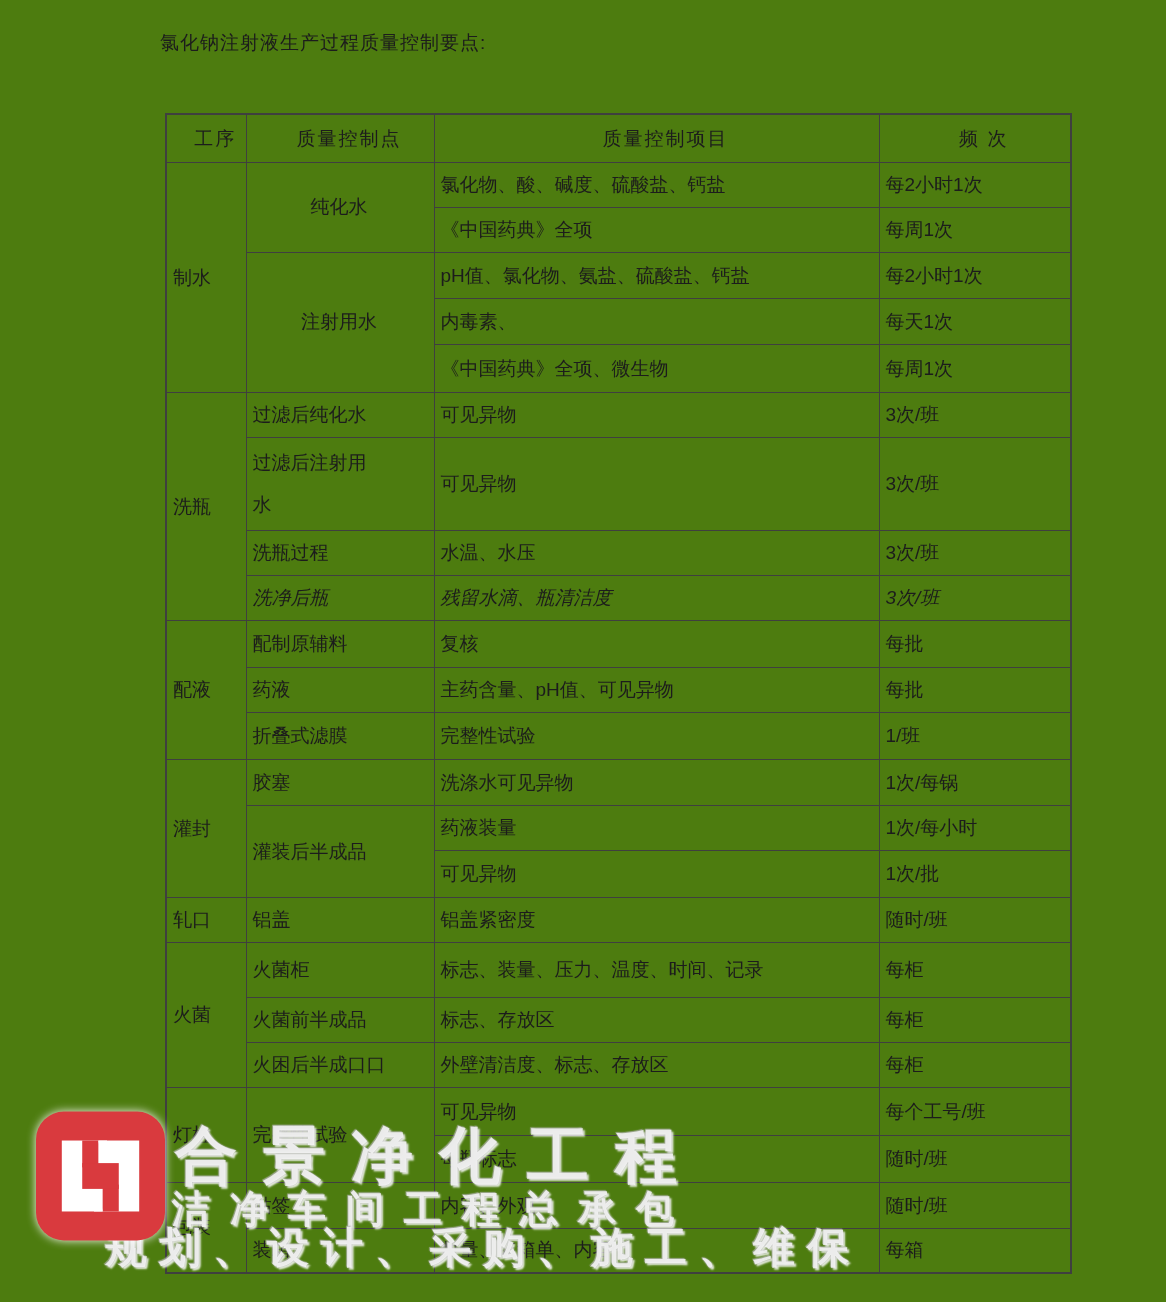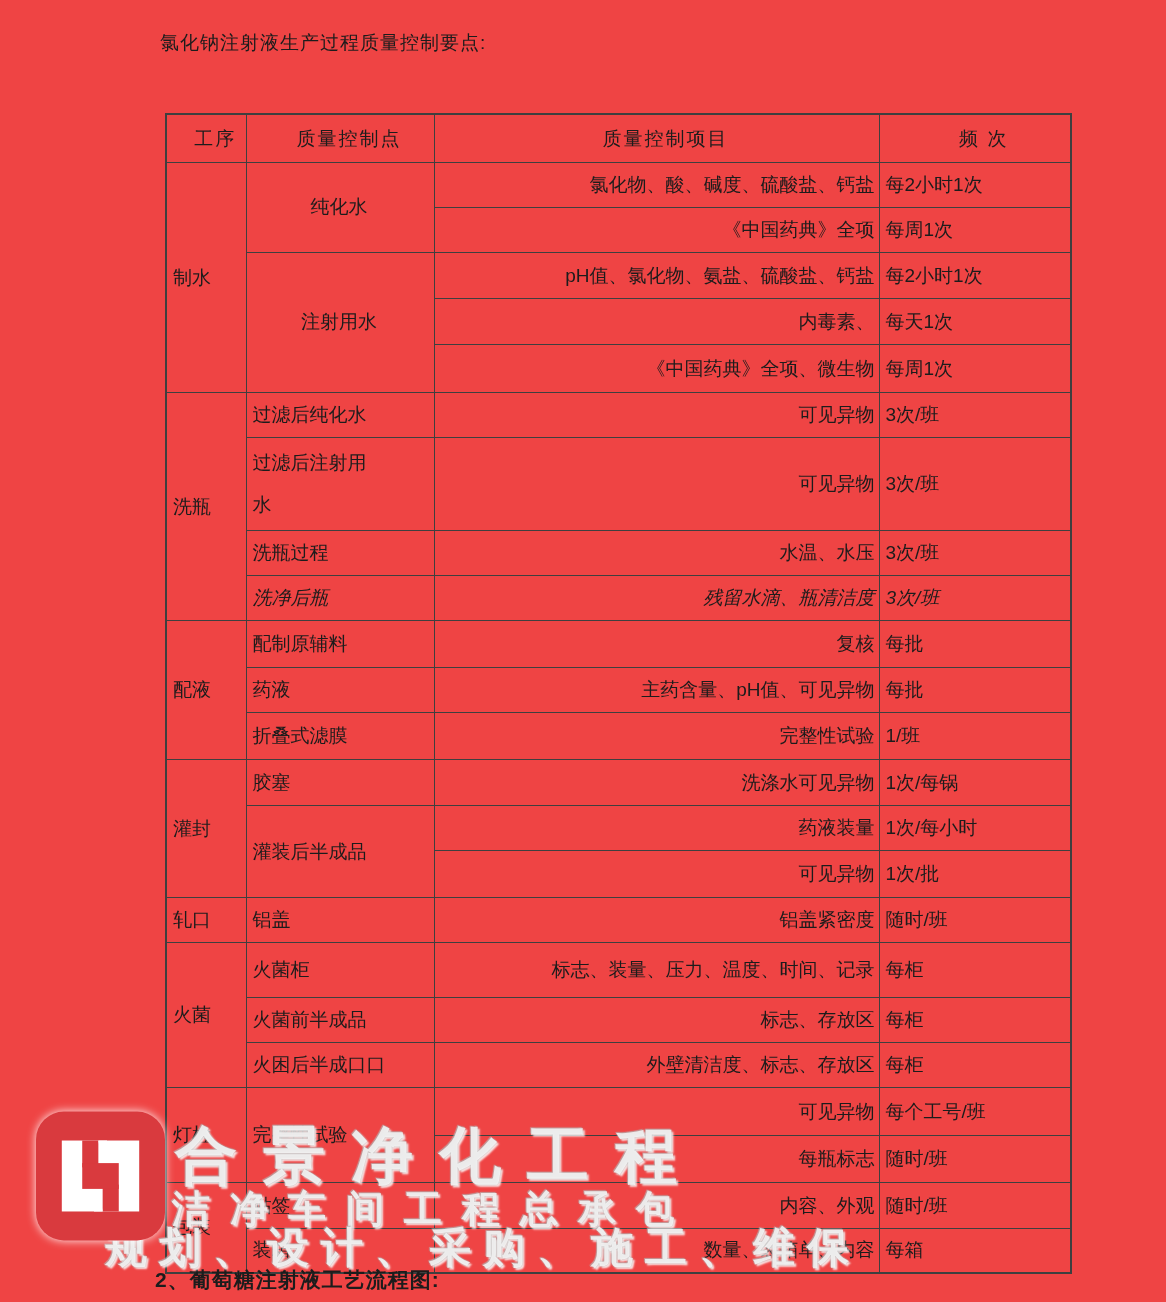--- a/index.html
+++ b/index.html
@@ -1,36 +1,36 @@
 <!DOCTYPE html>
 <html><head>
 <meta charset="utf-8">
 <style>
   html,body{margin:0;padding:0;background:#ffffff;}
   .page{
-    position:relative;width:1166px;height:1302px;background:#ef4444;overflow:hidden;
+    position:relative;width:1166px;height:1302px;background:#4d7c0f;overflow:hidden;
     font-family:"Liberation Sans",sans-serif;color:#1c1c1c;
   }
   .doc-title{
     position:absolute;left:160px;top:30px;font-size:19px;font-weight:500;letter-spacing:1px;
   }
   table.qc{
     position:absolute;left:165px;top:113px;border-collapse:collapse;table-layout:fixed;
     width:905px;font-size:19px;
   }
   table.qc td,table.qc th{
     border:1px solid #3f3f3f;vertical-align:middle;font-weight:400;overflow:hidden;
     padding:0 4px 0 6px;
   }
   table.qc{border:2px solid #3f3f3f;}
   tr.hdr th{height:47px;text-align:center;font-weight:500;letter-spacing:2px;padding-left:22px;}
   td.col-process{padding-left:8px;}
   td.col-point{padding-left:8px;white-space:pre-line;line-height:2.2;}
   td.col-point.center{text-align:center;padding-left:2px;line-height:1.4;}
-  td.col-item{padding-left:14px;text-align:right;}
+  td.col-item{padding-left:14px;}
   td.col-freq{padding-left:12px;}
   .col-w0{width:80px;} .col-w1{width:188px;} .col-w2{width:445px;} .col-w3{width:192px;}
   .footer-line{
     position:absolute;left:155px;top:1266px;font-size:21px;font-weight:700;letter-spacing:1px;
   }
   .watermark{
     position:absolute;left:0;top:6px;width:100%;height:100%;pointer-events:none;z-index:4;border-radius:9px;
   }
   .wm-line{
     position:absolute;font-weight:700;
@@ -200,15 +200,14 @@
   <svg class="logo" viewBox="0 0 120 120">
     <rect x="0" y="0" width="120" height="120" rx="26" fill="#d93a3e"></rect>
     <rect x="24" y="27" width="72" height="66" fill="#ffffff"></rect>
     <rect x="43" y="27" width="15" height="25" fill="#d93a3e"></rect>
     <rect x="62" y="68" width="15" height="25" fill="#d93a3e"></rect>
     <rect x="43" y="48" width="34" height="24" fill="#d93a3e"></rect>
     <polygon points="58,27 66,27 70,48 62,48" fill="#ffffff"></polygon>
     <polygon points="50,72 58,72 62,93 54,93" fill="#ffffff"></polygon>
   </svg>
 
-  <div class="footer-line">2、葡萄糖注射液工艺流程图:</div>
 
 </div>
 
 </body></html>

